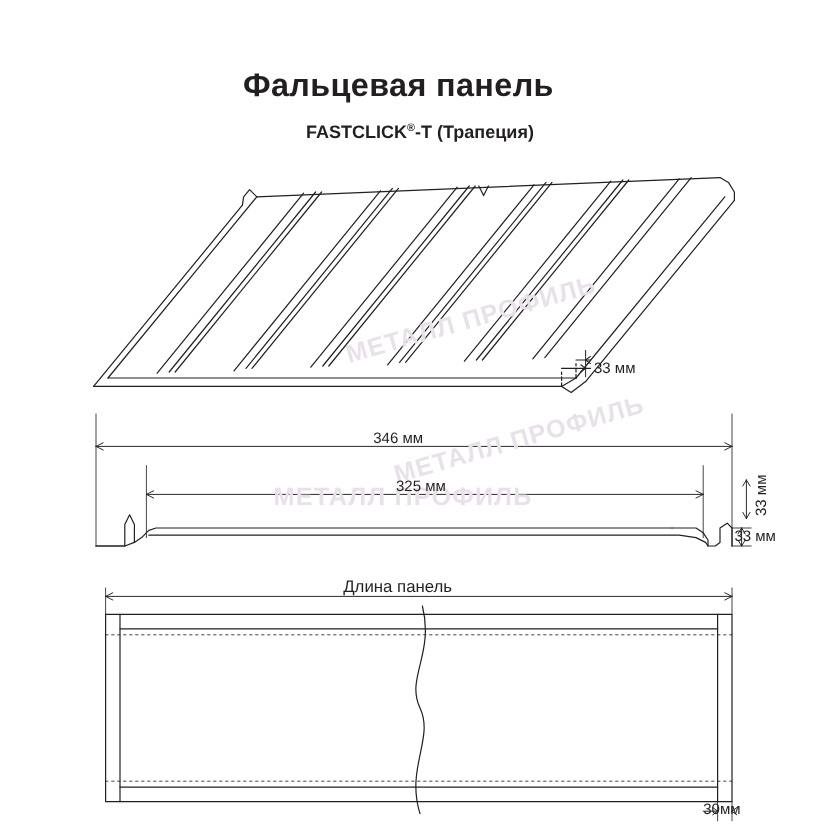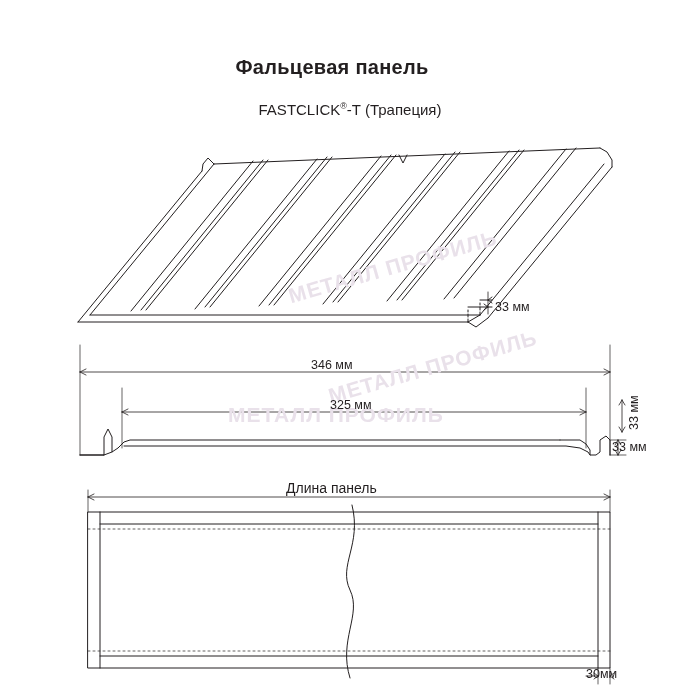--- a/index.html
+++ b/index.html
@@ -20,32 +20,32 @@
     left: 0; top: 0;
     width: 700px;
     height: 700px;
   }
   .title {
     position: absolute;
     left: 0;
     top: 56px;
     width: 664px;
     text-align: center;
-    font-size: 20px;
+    font-size: 27px;
     font-weight: bold;
     letter-spacing: 0.3px;
   }
   .subtitle {
     position: absolute;
     left: 0;
     top: 101px;
     width: 700px;
     text-align: center;
     font-size: 15px;
-    font-weight: normal;
+    font-weight: bold;
     color: #231f20;
   }
   .sub-sup {
     font-size: 9px;
     vertical-align: super;
   }
   .lbl {
     position: absolute;
     font-size: 12.5px;
     color: #231f20;

